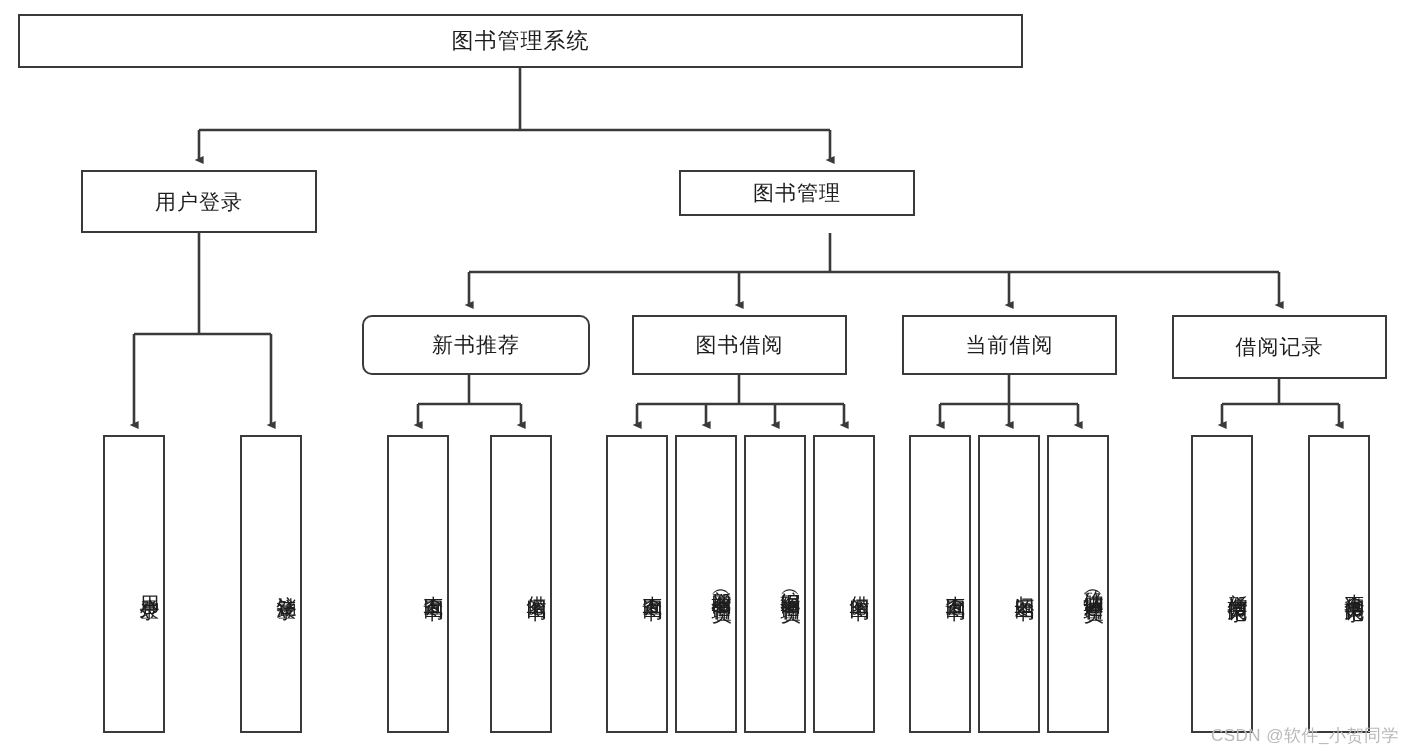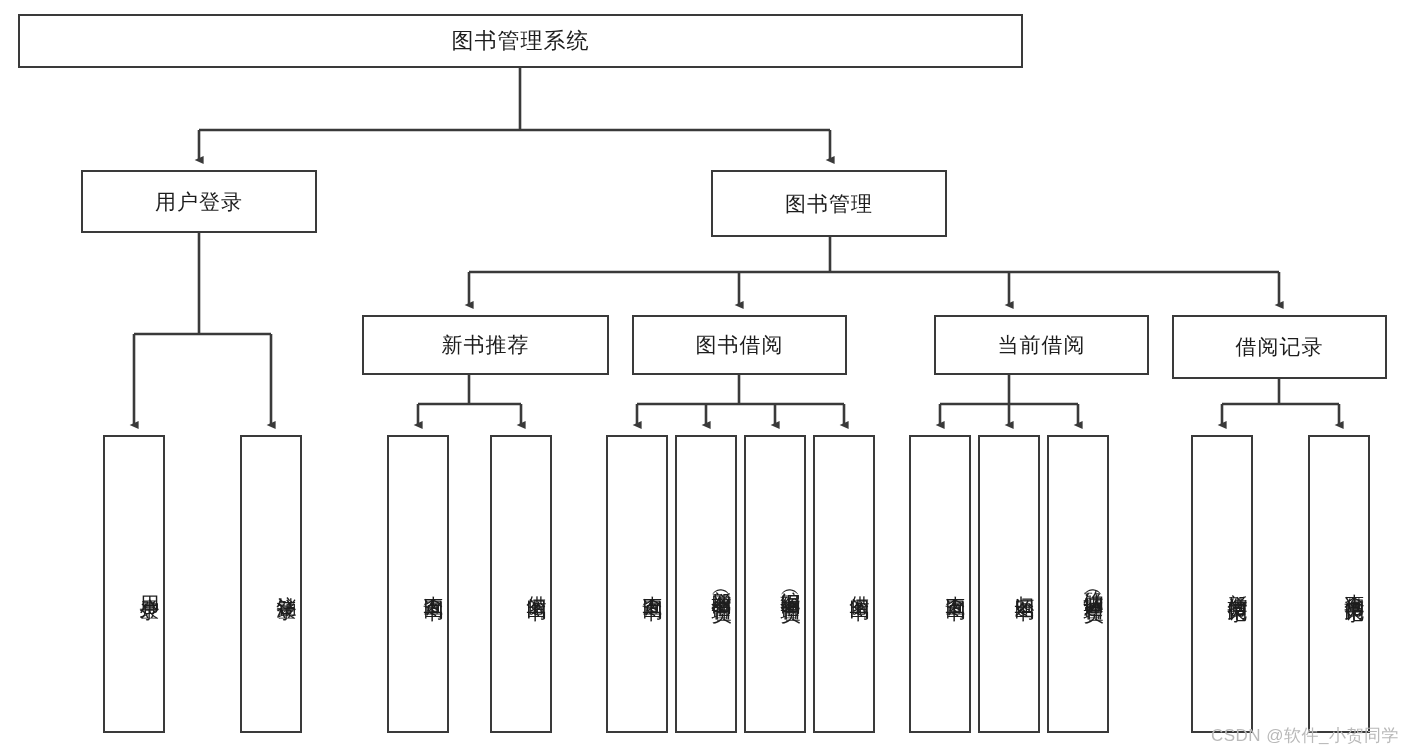--- a/index.html
+++ b/index.html
@@ -126,31 +126,31 @@
     </g>
   </svg>
 
   <div class="node node-h root" style="left:18px; top:14px; width:1005px; height:54px;">
     <span>图书管理系统</span>
   </div>
 
   <div class="node node-h" style="left:81px; top:170px; width:236px; height:63px;">
     <span>用户登录</span>
   </div>
-  <div class="node node-h" style="left:711px; top:170px; width:236px; height:67px;">
+  <div class="node node-h" style="left:679px; top:170px; width:236px; height:46px;">
     <span>图书管理</span>
   </div>
 
-  <div class="node node-h" style="left:362px; top:315px; width:247px; height:60px;">
+  <div class="node node-h" style="left:362px; top:315px; width:228px; height:60px;border-radius:10px;">
     <span>新书推荐</span>
   </div>
   <div class="node node-h" style="left:632px; top:315px; width:215px; height:60px;">
     <span>图书借阅</span>
   </div>
-  <div class="node node-h" style="left:902px; top:315px; width:215px; height:60px;margin-left:32px;">
+  <div class="node node-h" style="left:902px; top:315px; width:215px; height:60px;">
     <span>当前借阅</span>
   </div>
   <div class="node node-h" style="left:1172px; top:315px; width:215px; height:64px;">
     <span>借阅记录</span>
   </div>
 
   <div class="node node-v" style="left:103px; top:435px; width:62px; height:298px;">
     <span>用户登录</span>
   </div>
   <div class="node node-v" style="left:240px; top:435px; width:62px; height:298px;">

